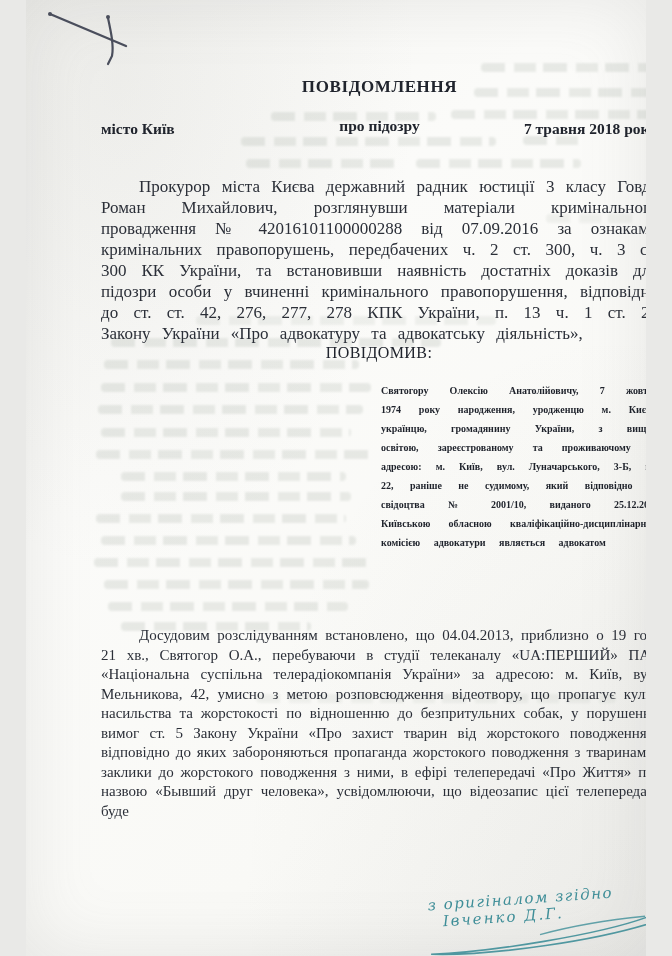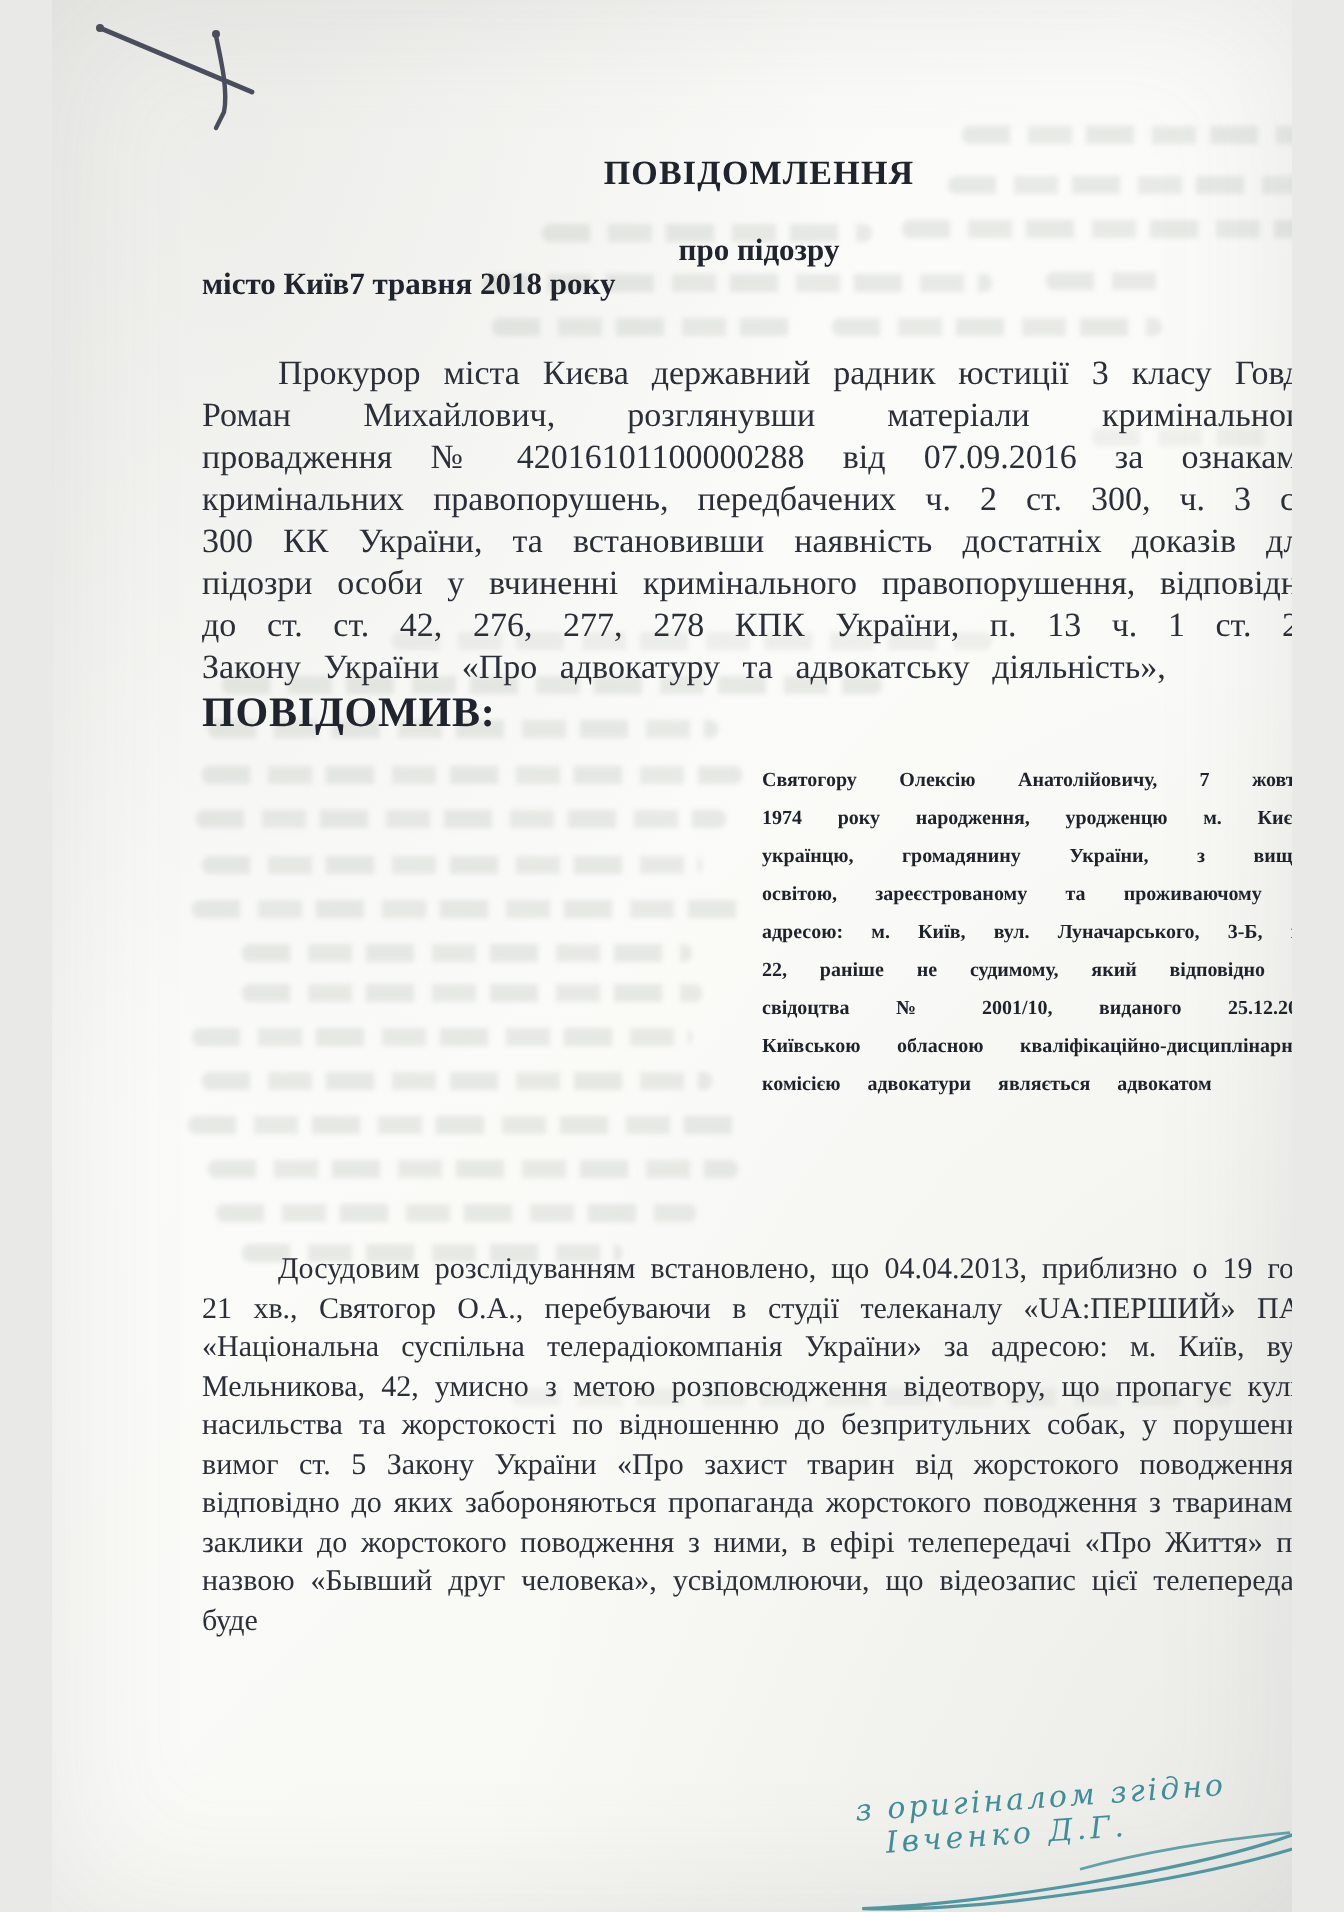--- a/index.html
+++ b/index.html
@@ -14,27 +14,27 @@
     box-shadow: inset 0 0 70px rgba(115,115,110,.14);
     overflow:hidden;
     font-family:"Liberation Serif", serif;
     color:#2b2f38;
   }
   .abs{position:absolute;}
   
   .title-block{left:75px;top:76px;width:557px;text-align:center;font-weight:bold;color:#20242d;}
   .title-main{font-size:17px;letter-spacing:.6px;line-height:22px;}
   .title-sub{font-size:15.5px;line-height:22px;margin-top:17px;}
-  .dateline{left:75px;top:134px;width:556px;display:flex;justify-content:flex-start;
+  .dateline{left:75px;top:120px;width:556px;display:flex;justify-content:space-between;
     font-weight:bold;font-size:15.5px;color:#20242d;}
   .para{left:75px;width:557px;text-align:justify;font-size:17px;line-height:21px;
     word-spacing:7px;color:#2b2f38;}
   .p1{top:176px;}
-  .heading-center{left:75px;top:344px;width:556px;text-align:left;font-weight:bold;
-    font-size:21px;letter-spacing:.4px;color:#20242d;}
+  .heading-center{left:75px;top:344px;width:556px;text-align:center;font-weight:normal;
+    font-size:16px;letter-spacing:.4px;color:#20242d;}
   .suspect{left:355px;top:381px;width:278px;text-align:justify;font-weight:bold;
     font-size:10px;line-height:19px;word-spacing:11px;color:#1e222b;}
   .lower{left:75px;top:626px;width:557px;}
   .lower p{margin:0;text-align:justify;font-size:15px;line-height:19.5px;word-spacing:2px;}
   .indent{text-indent:38px;}
   
   .handwriting{left:402px;top:888px;width:240px;transform:rotate(-4deg);
     color:#3f8e98;font-family:"DejaVu Serif", serif;font-style:italic;}
   .hw-line1{font-size:15px;letter-spacing:1.5px;}
   .hw-line2{font-size:15px;letter-spacing:2px;margin-left:14px;margin-top:-1px;}

